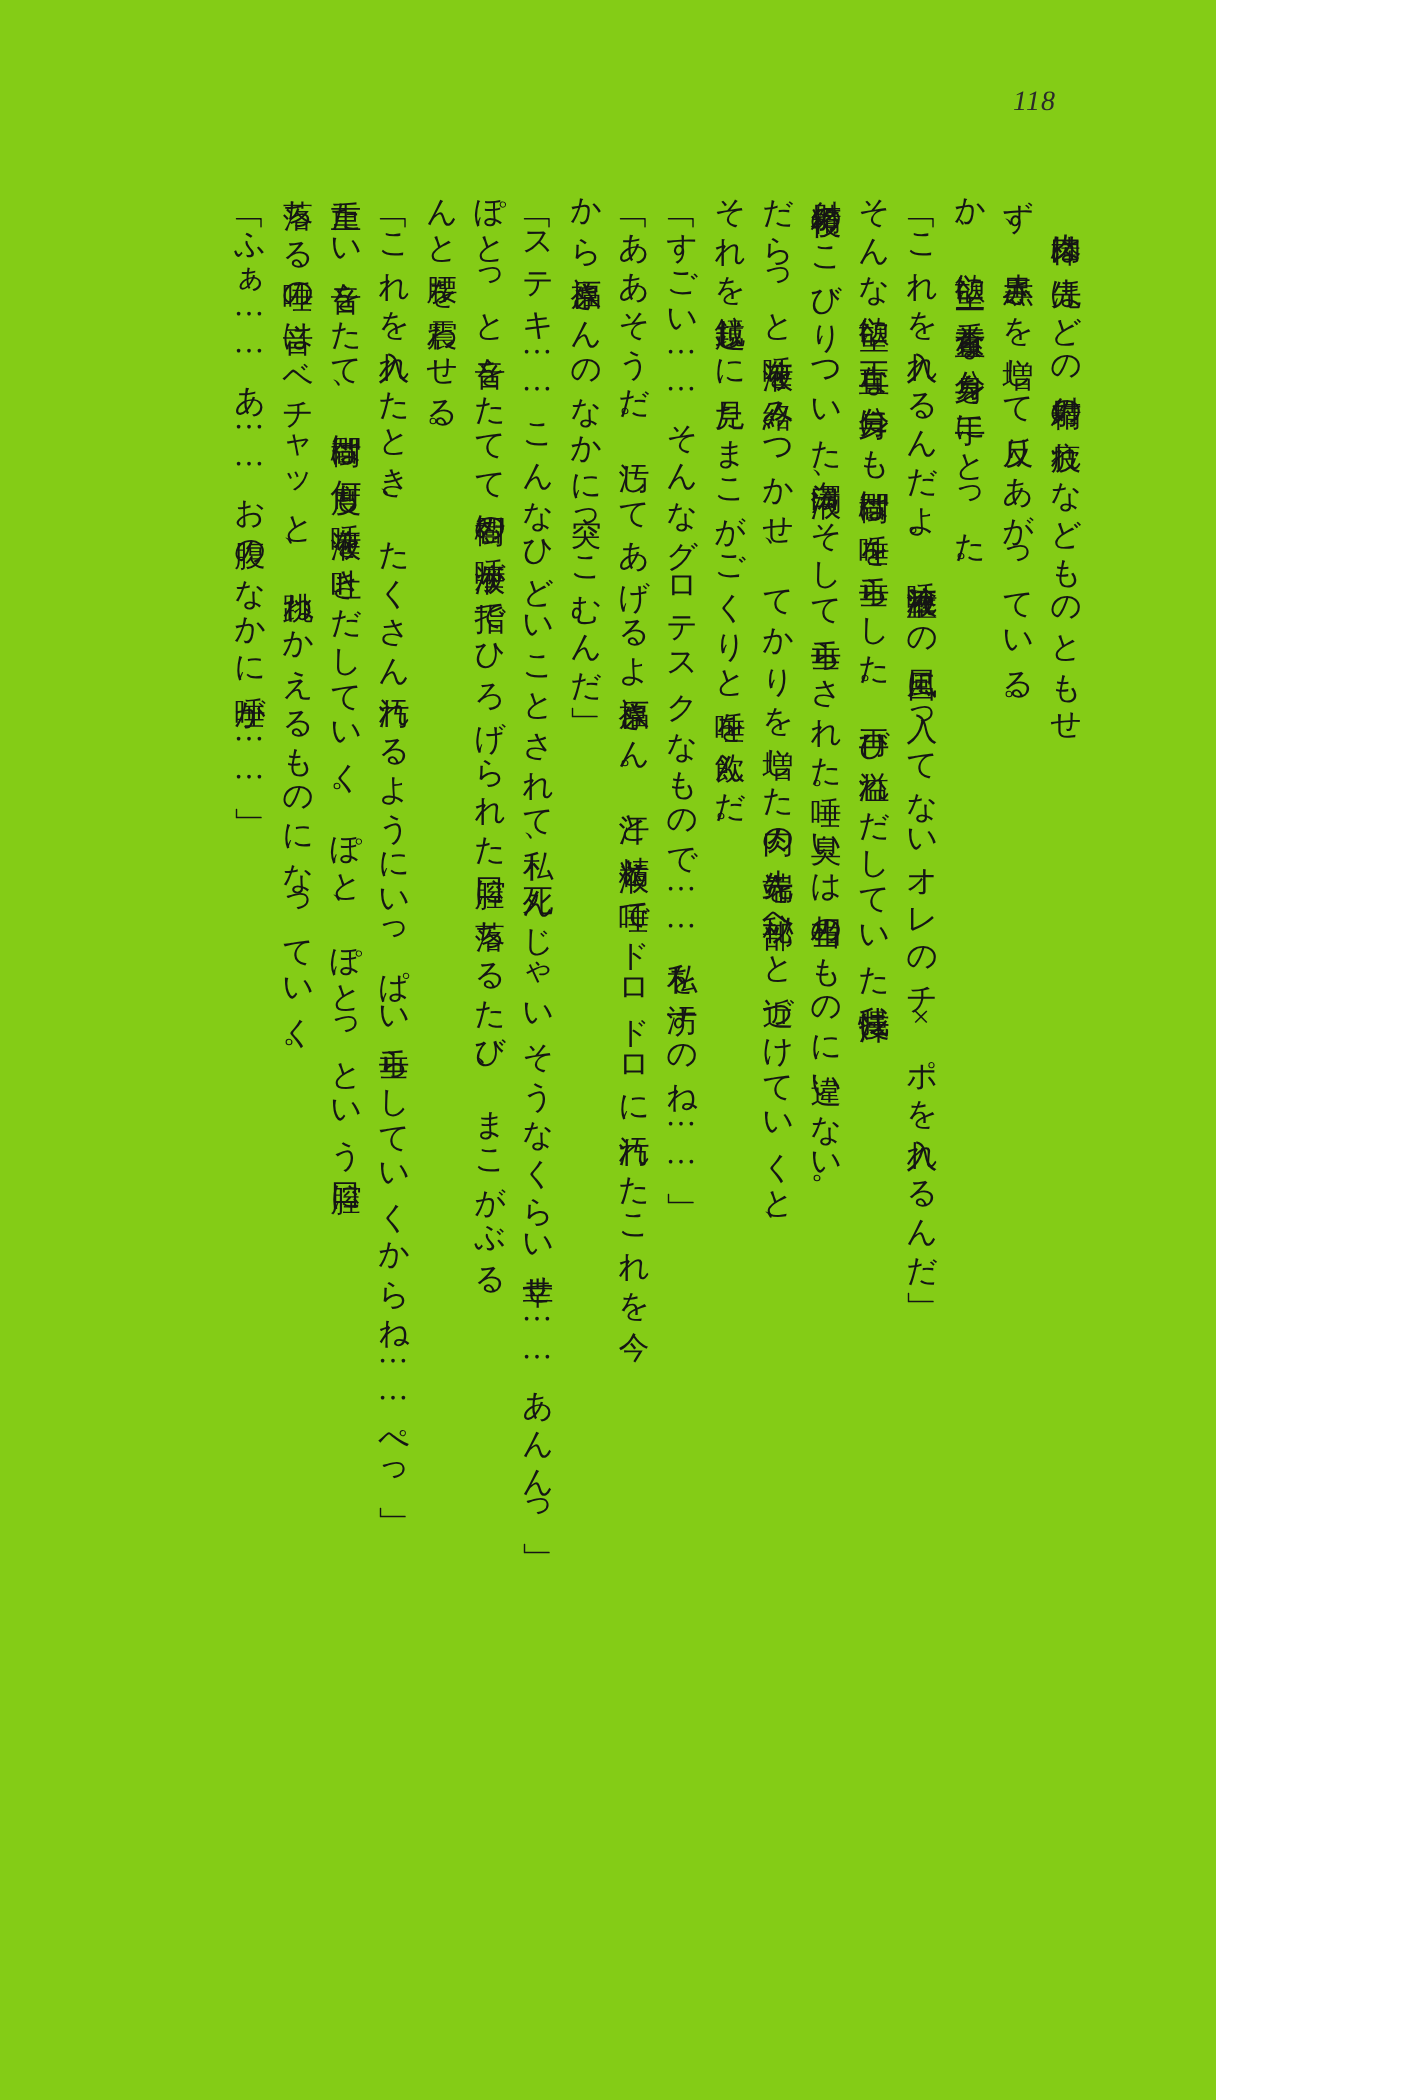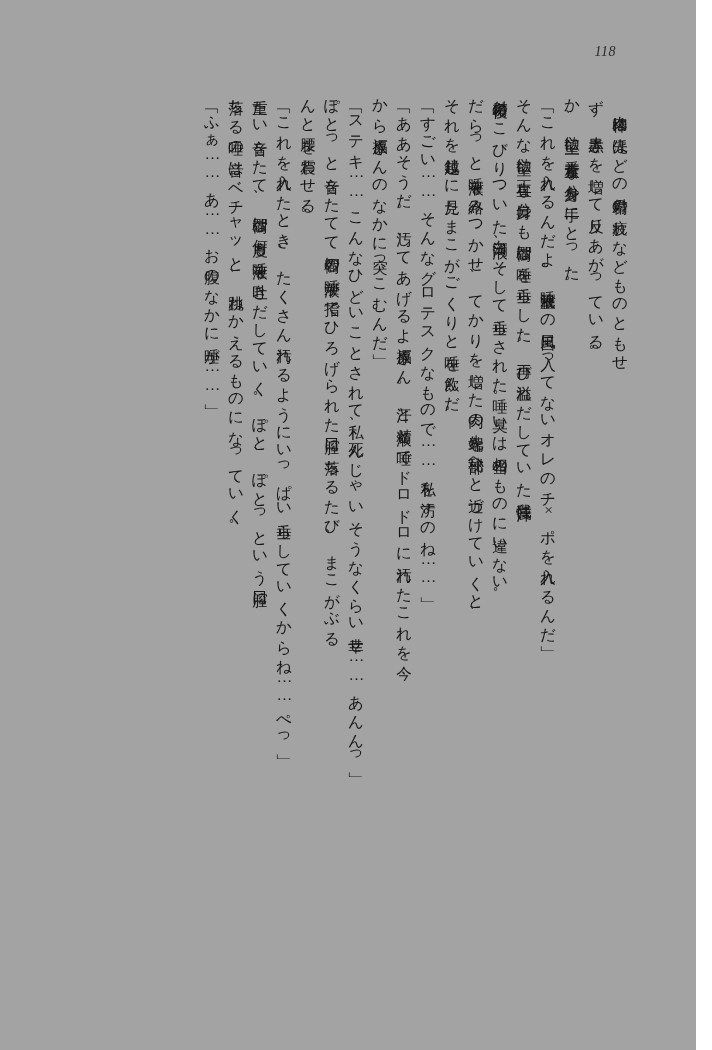--- a/index.html
+++ b/index.html
@@ -13,23 +13,23 @@
     position: relative;
     font-family: "Liberation Serif", "DejaVu Serif", serif;
     color: #1a1a1a;
     overflow: hidden;
   }
 
   #page {
     position: absolute;
     left: 0;
     top: 0;
-    width: 696px;
+    width: 608px;
     height: 1050px;
-    background: #a3a3a3;
+    background: #84cc16;
   }
 
   #page-number {
     position: absolute;
     right: 80px;
     top: 44px;
     font-size: 14px;
     font-style: italic;
     font-family: "Liberation Serif", "DejaVu Serif", serif;
     color: #2a2a2a;

